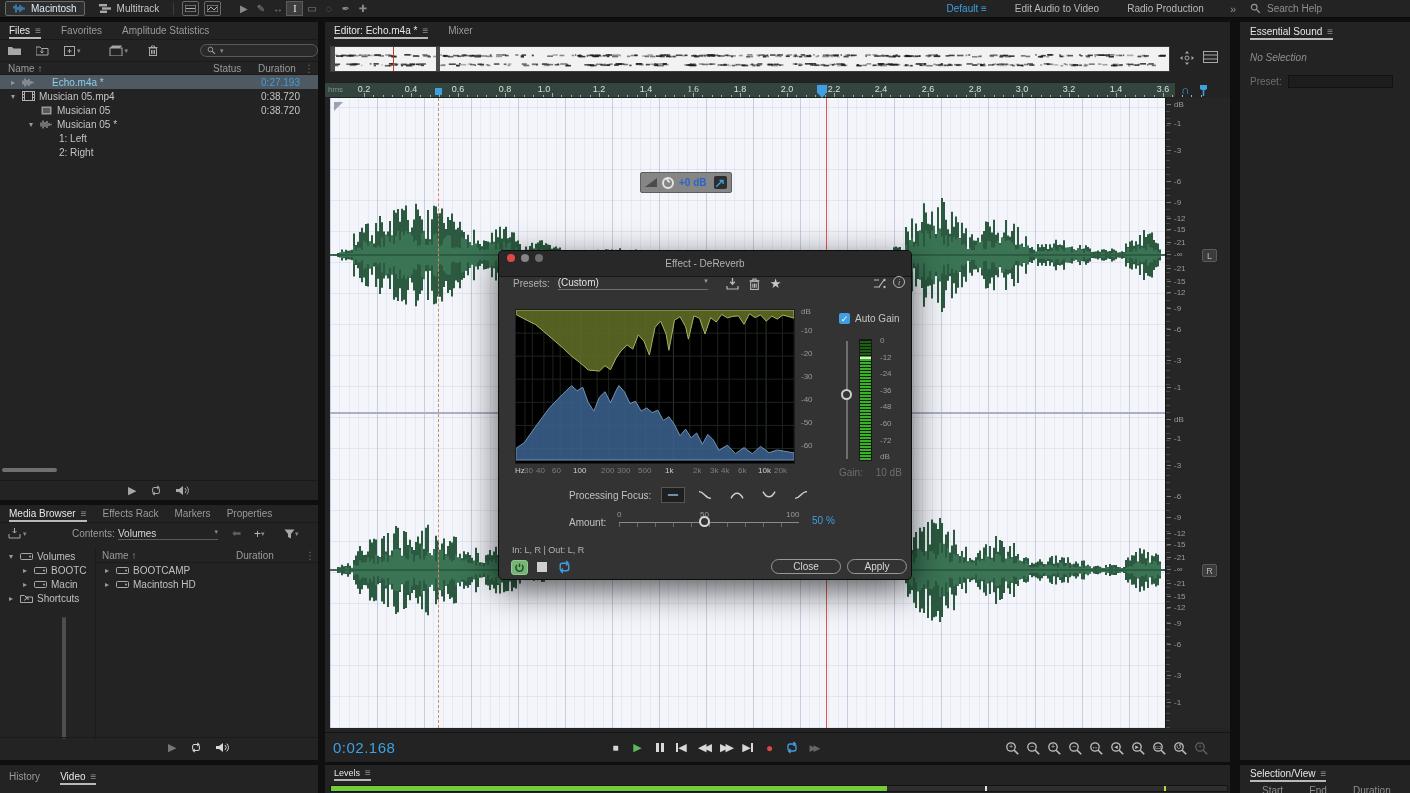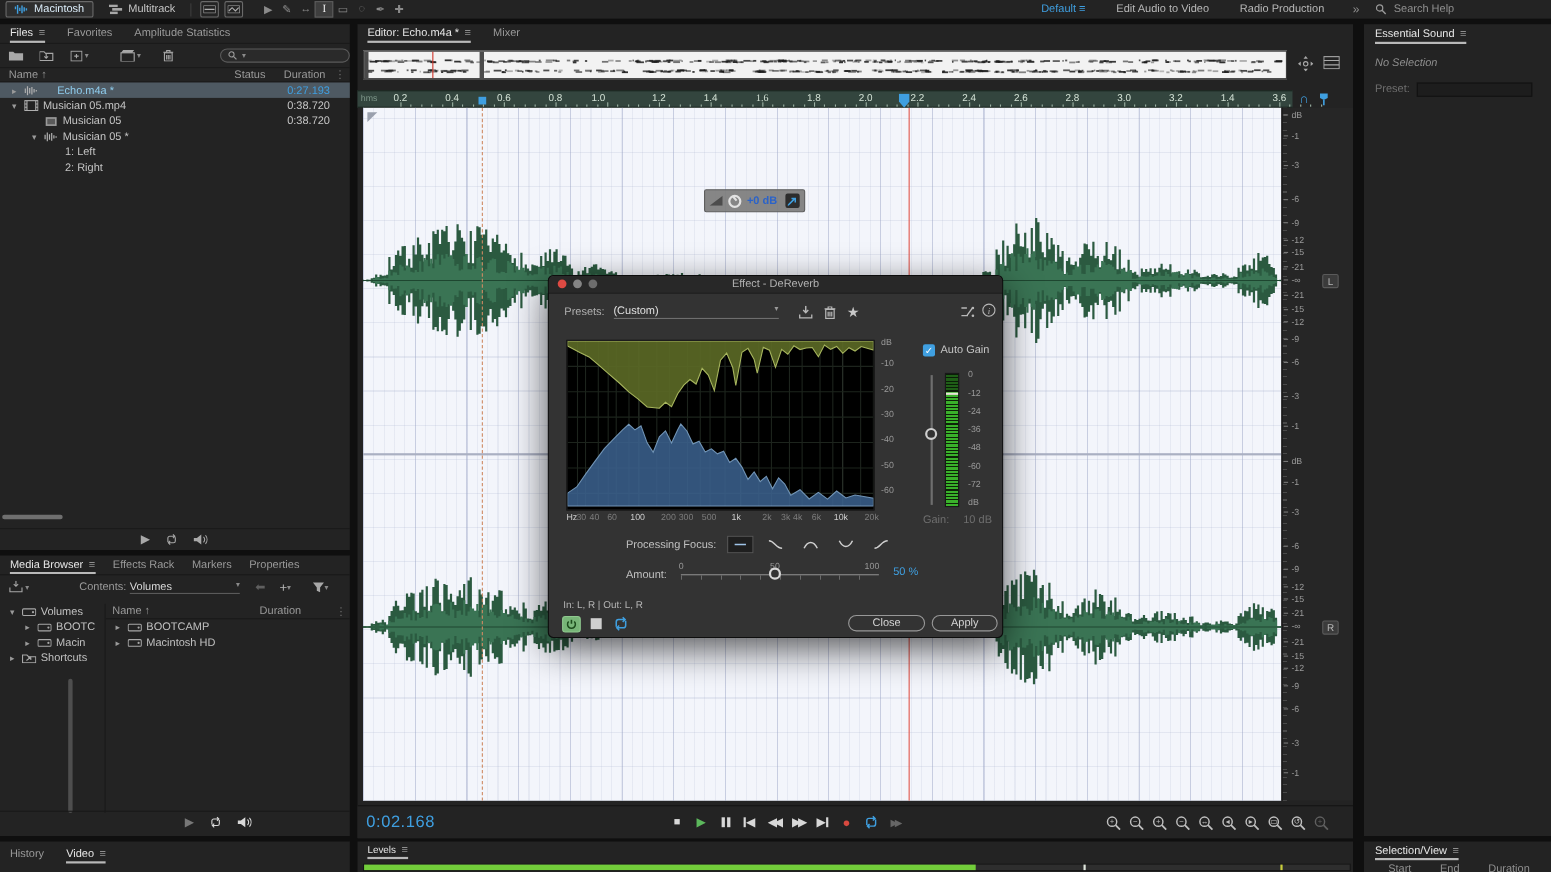--- a/index.html
+++ b/index.html
@@ -1311,21 +1311,21 @@
     <span class="ptab active"><span>Selection/View</span><span class="menu-ic">≡</span></span>
   </div>
   <div id="selview-cols" style="display:flex;gap:26px;padding-left:22px;color:#8f8f8f;margin-top:4px;">
       <span>Start</span>
       <span>End</span>
       <span>Duration</span>
     </div>
 </section>
 
 <div style="position:absolute;left:498px;top:250px;width:414px;height:330px;background:#333333;border:1px solid #0d0d0d;border-radius:5px;box-shadow:0 10px 34px rgba(0,0,0,0.65);z-index:50;">
-  <div style="height:16px;background:#282828;border-radius:5px 5px 0 0;border-bottom:1px solid #171717;position:relative;display:flex;align-items:center;justify-content:center;">
+  <div style="height:26px;background:#282828;border-radius:5px 5px 0 0;border-bottom:1px solid #171717;position:relative;display:flex;align-items:center;justify-content:center;">
     <span style="position:absolute;left:8px;top:3px;width:8px;height:8px;border-radius:50%;background:#de4a43;"></span>
     <span style="position:absolute;left:22px;top:3px;width:8px;height:8px;border-radius:50%;background:#858585;"></span>
     <span style="position:absolute;left:36px;top:3px;width:8px;height:8px;border-radius:50%;background:#6d6d6d;"></span>
     <span style="color:#b2b2b2;">Effect - DeReverb</span>
   </div>
 
   <div style="position:absolute;left:14px;top:26px;display:flex;align-items:center;">
     <span style="color:#b0b0b0;">Presets:</span>
     <span style="margin-left:8px;width:150px;display:flex;justify-content:space-between;border-bottom:1px solid #6e6e6e;color:#e0e0e0;padding-bottom:1px;">
         <span>(Custom)</span>
@@ -1406,21 +1406,21 @@
       <span style="position: absolute; left: 58px; top: 0px; color: rgb(207, 207, 207); font-size: 8px;">100</span>
       <span style="position: absolute; left: 86px; top: 0px; color: rgb(125, 125, 125); font-size: 8px;">200</span>
       <span style="position: absolute; left: 102px; top: 0px; color: rgb(125, 125, 125); font-size: 8px;">300</span>
       <span style="position: absolute; left: 123px; top: 0px; color: rgb(125, 125, 125); font-size: 8px;">500</span>
       <span style="position: absolute; left: 150px; top: 0px; color: rgb(207, 207, 207); font-size: 8px;">1k</span>
       <span style="position: absolute; left: 178px; top: 0px; color: rgb(125, 125, 125); font-size: 8px;">2k</span>
       <span style="position: absolute; left: 195px; top: 0px; color: rgb(125, 125, 125); font-size: 8px;">3k</span>
       <span style="position: absolute; left: 206px; top: 0px; color: rgb(125, 125, 125); font-size: 8px;">4k</span>
       <span style="position: absolute; left: 223px; top: 0px; color: rgb(125, 125, 125); font-size: 8px;">6k</span>
       <span style="position: absolute; left: 243px; top: 0px; color: rgb(207, 207, 207); font-size: 8px;">10k</span>
-      <span style="position: absolute; left: 271px; top: 0px; color: rgb(125, 125, 125); font-size: 8px;">20k</span>
+      <span style="position: absolute; left: 259px; top: 0px; color: rgb(125, 125, 125); font-size: 8px;">20k</span>
     </div>
 
   <div style="position:absolute;left:340px;top:62px;display:flex;align-items:center;gap:5px;">
     <span style="width:11px;height:11px;background:#3f9fe0;border-radius:2px;display:inline-flex;align-items:center;justify-content:center;color:#fff;font-size:9px;">✓</span>
     <span style="color:#c4c4c4;">Auto Gain</span>
   </div>
   <div style="position:absolute;left:347px;top:90px;width:2px;height:118px;background:#6e6e6e;"></div>
   <span style="position:absolute;left:342px;top:138px;width:11px;height:11px;border:2px solid #cfcfcf;border-radius:50%;background:#333;"></span>
   <div style="position:absolute;left:360px;top:88px;width:13px;height:122px;background:repeating-linear-gradient(to top,#3ab12b 0 2px,#0d2407 2px 3px);border:1px solid #181818;">
     <div style="position:absolute;left:0;top:0;width:100%;height:13%;background:rgba(10,25,8,0.55);"></div>

